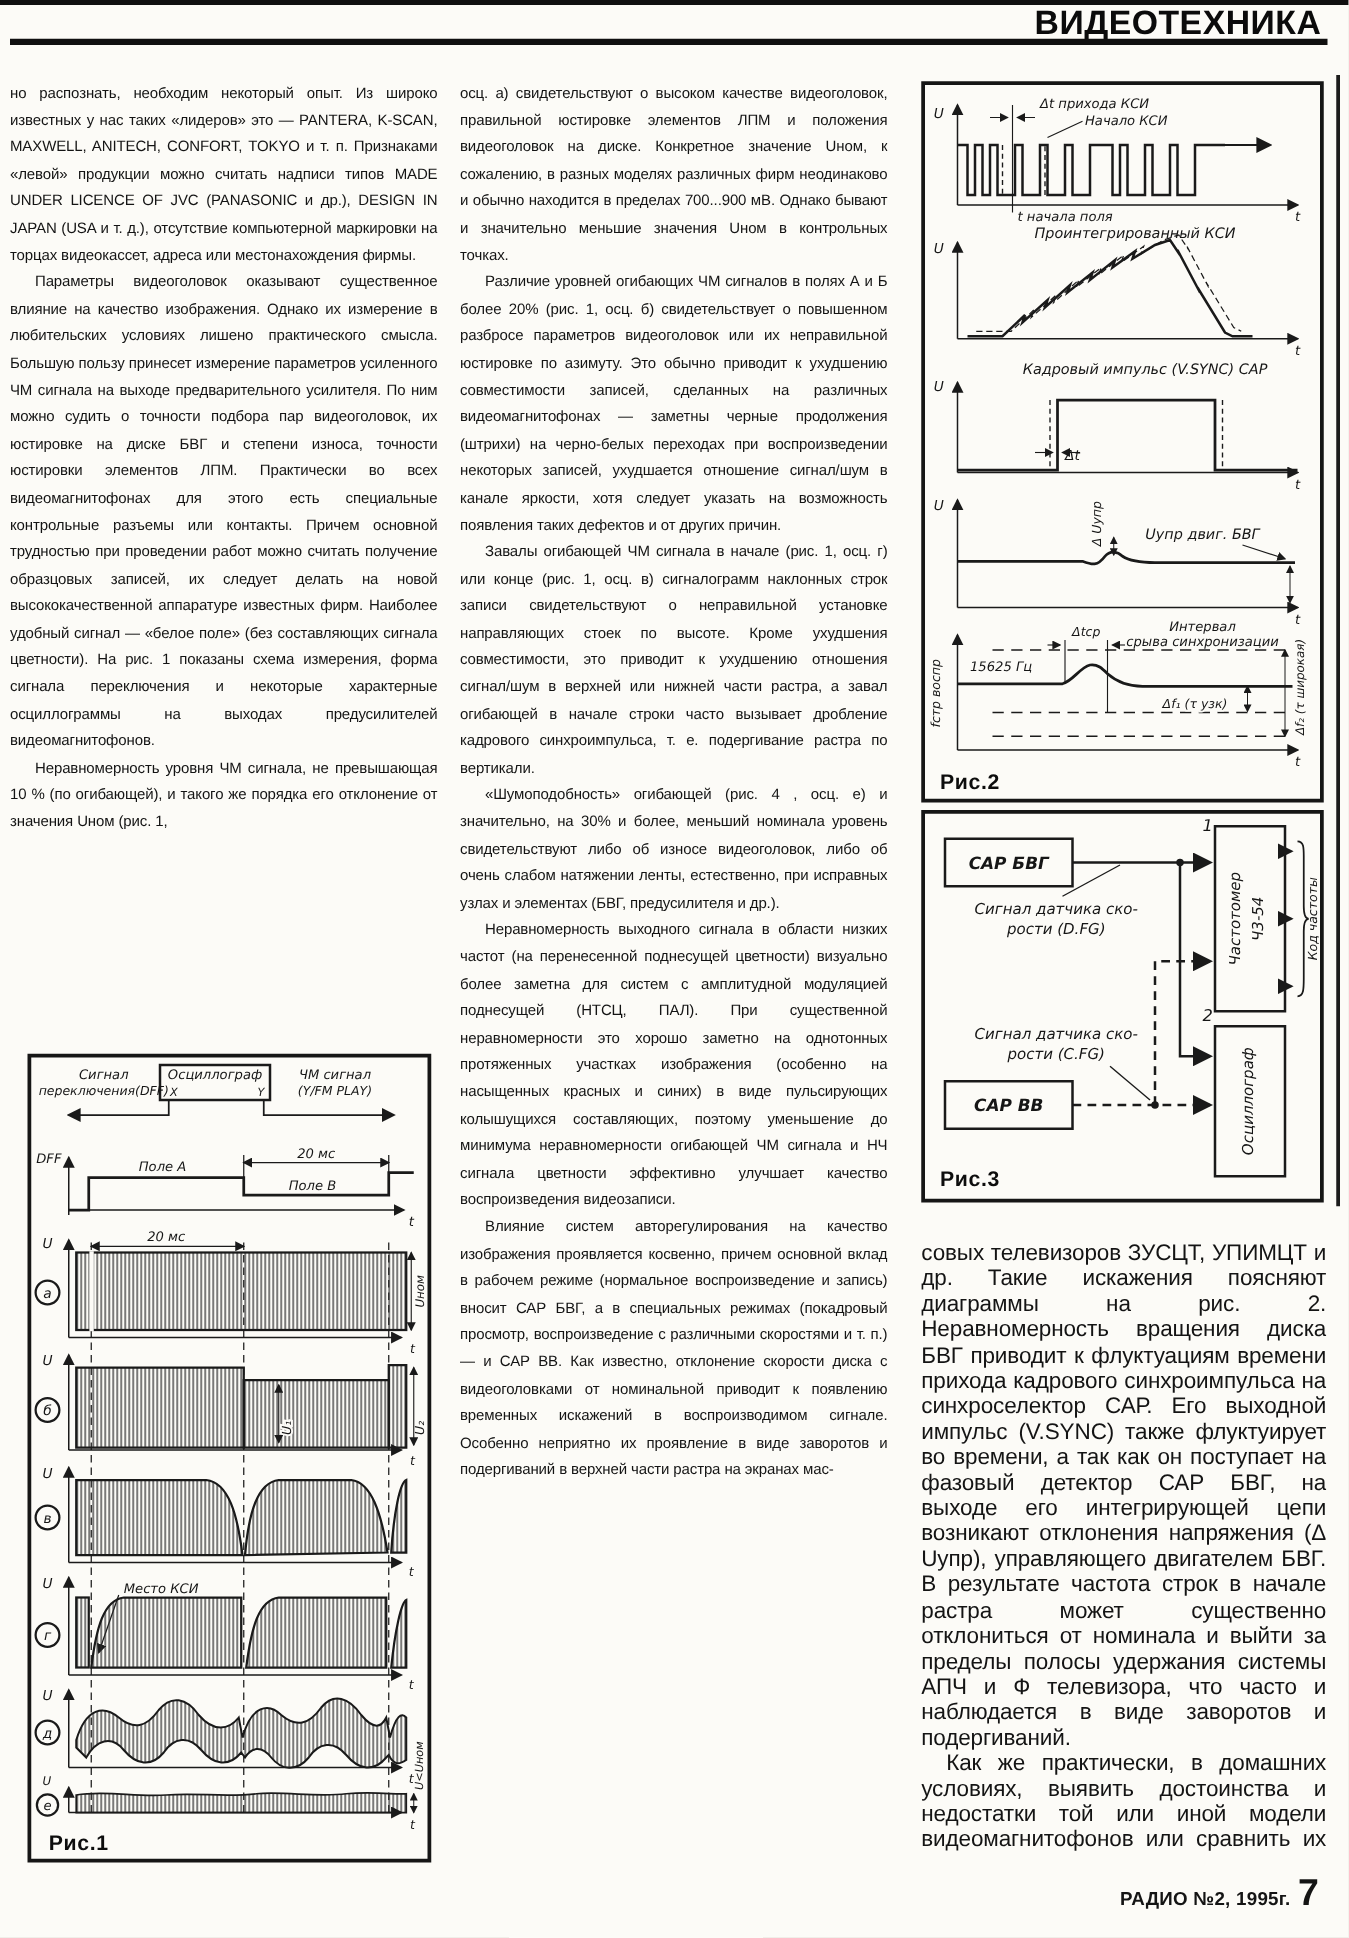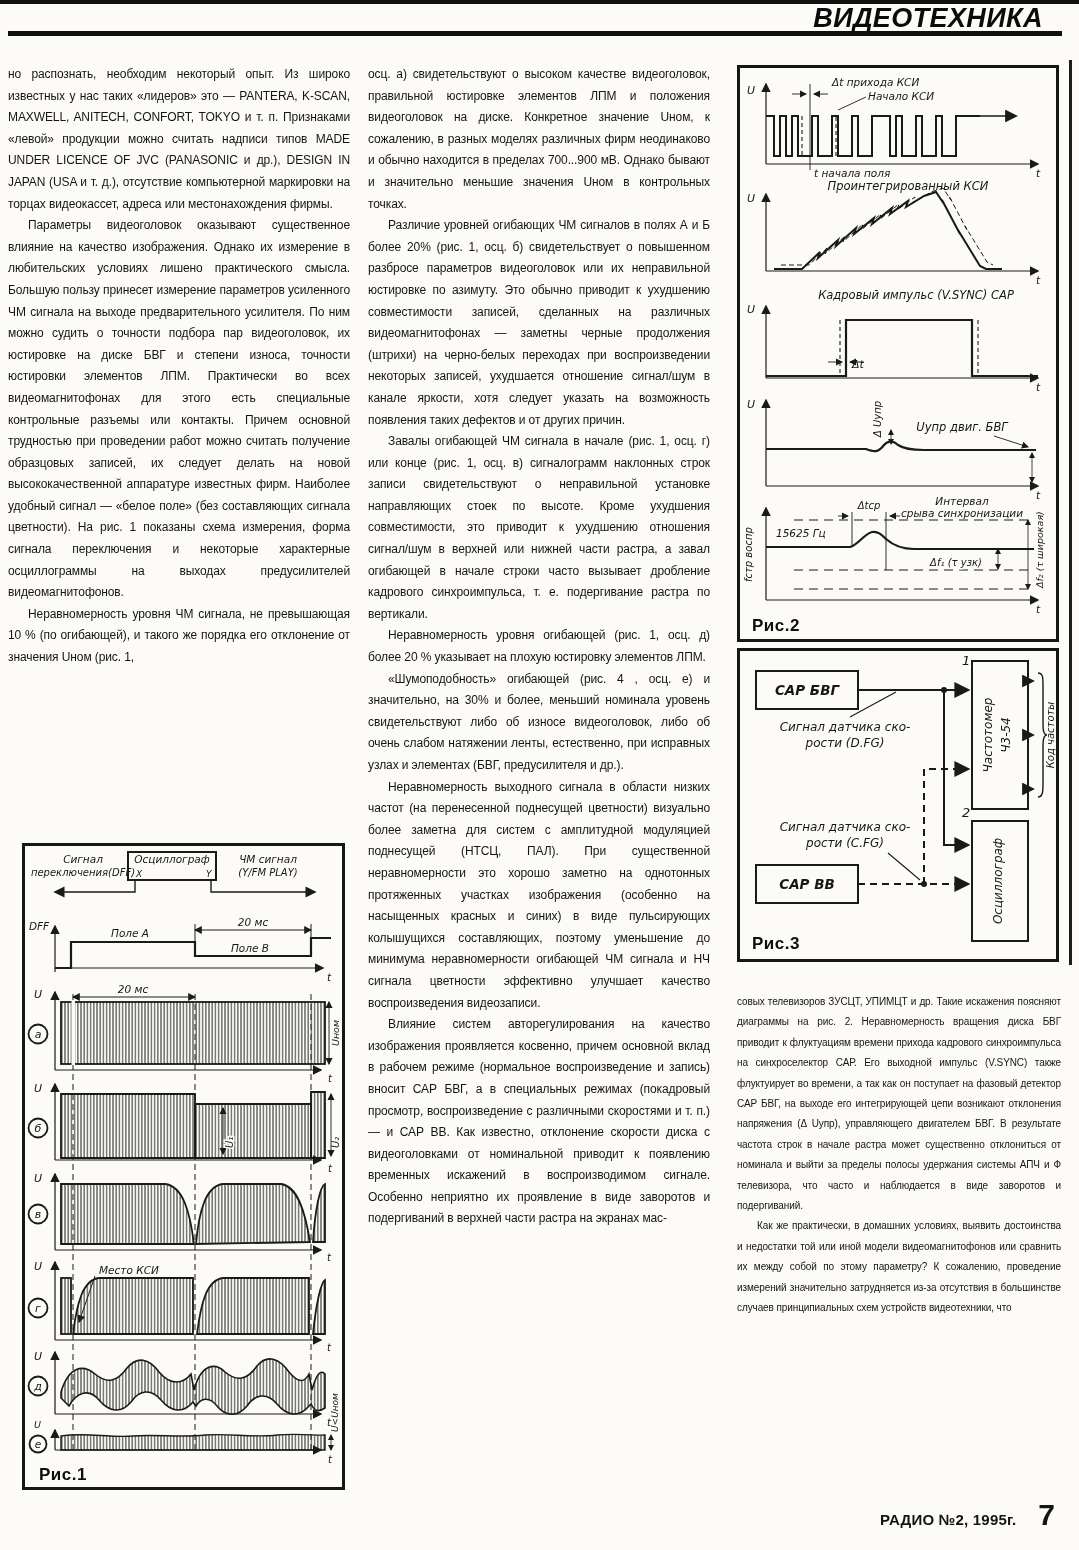--- a/index.html
+++ b/index.html
@@ -1,34 +1,34 @@
 <!DOCTYPE html>
 <html lang="ru"><head>
 <meta charset="utf-8">
 <style>
   html,body{margin:0;padding:0;background:#e8e6e0;}
   .page{position:relative;width:1079px;height:1550px;background:#fcfbf7;color:#141414;
         font-family:"Liberation Sans",sans-serif;overflow:hidden;}
   .topbar{position:absolute;left:0;top:0;width:1079px;height:4px;background:#101010;}
-  .masthead{position:absolute;right:36px;top:3px;font-size:27px;font-weight:800;
-            letter-spacing:.4px;color:#0b0b0b;font-style:italic;}
+  .masthead{position:absolute;right:22px;top:3px;font-size:27px;font-weight:800;
+            letter-spacing:.4px;color:#0b0b0b;}
   .headrule{position:absolute;left:8px;top:31px;width:1054px;height:5px;background:#101010;}
   .edgeline{position:absolute;left:1069px;top:60px;width:3px;height:905px;background:#1c1c1c;}
   .col{position:absolute;font-size:12px;line-height:21.6px;text-align:justify;overflow:hidden;
        letter-spacing:-0.1px;}
   .col p{margin:0;text-indent:20px;}
   .col p.ni{text-indent:0;}
   .colL{left:8px;top:64px;width:342px;height:776px;}
   .colM{left:368px;top:64px;width:342px;height:1480px;}
-  .colR{left:737px;top:992px;width:324px;height:490px;font-size:10px;line-height:20.4px;}
+  .colR{left:737px;top:992px;width:324px;height:490px;font-size:18px;line-height:20.4px;}
   .figbox{position:absolute;border:3px solid #161616;background:#fcfbf7;box-sizing:border-box;}
   .fig1{left:22px;top:843px;width:323px;height:647px;}
   .fig2{left:737px;top:65px;width:322px;height:577px;}
   .fig3{left:737px;top:648px;width:322px;height:314px;}
-  .footer{position:absolute;right:24px;top:1498px;display:flex;align-items:baseline;gap:22px;}
+  .footer{position:absolute;right:24px;top:1498px;display:flex;align-items:baseline;gap:6px;}
   .journal{font-size:15px;font-weight:600;letter-spacing:.2px;}
   .pageno{font-size:30px;font-weight:800;}
   
   .fl{font-family:"DejaVu Sans",sans-serif;font-style:italic;fill:#161616;}
   .fb{font-family:"DejaVu Sans",sans-serif;font-style:italic;font-weight:700;fill:#161616;}
   .fcap{font-family:"Liberation Sans",sans-serif;font-weight:700;font-size:17px;fill:#0d0d0d;letter-spacing:.5px;}
   .halo{stroke:#fcfbf7;stroke-width:3px;paint-order:stroke;}
   svg{display:block;}
 </style>
 </head>
@@ -44,21 +44,20 @@
   <div class="col colL">
     <p class="ni">но распознать, необходим некоторый опыт. Из широко известных у нас таких «лидеров» это — PANTERA, K-SCAN, MAXWELL, ANITECH, CONFORT, TOKYO и т. п. Признаками «левой» продукции можно считать надписи типов MADE UNDER LICENCE OF JVC (PANASONIC и др.), DESIGN IN JAPAN (USA и т. д.), отсутствие компьютерной маркировки на торцах видеокассет, адреса или местонахождения фирмы.</p>
     <p>Параметры видеоголовок оказывают существенное влияние на качество изображения. Однако их измерение в любительских условиях лишено практического смысла. Большую пользу принесет измерение параметров усиленного ЧМ сигнала на выходе предварительного усилителя. По ним можно судить о точности подбора пар видеоголовок, их юстировке на диске БВГ и степени износа, точности юстировки элементов ЛПМ. Практически во всех видеомагнитофонах для этого есть специальные контрольные разъемы или контакты. Причем основной трудностью при проведении работ можно считать получение образцовых записей, их следует делать на новой высококачественной аппаратуре известных фирм. Наиболее удобный сигнал — «белое поле» (без составляющих сигнала цветности). На рис. 1 показаны схема измерения, форма сигнала переключения и некоторые характерные осциллограммы на выходах предусилителей видеомагнитофонов.</p>
     <p>Неравномерность уровня ЧМ сигнала, не превышающая 10 % (по огибающей), и такого же порядка его отклонение от значения Uном (рис. 1,</p>
   </div>
 
   <div class="col colM">
     <p class="ni">осц. а) свидетельствуют о высоком качестве видеоголовок, правильной юстировке элементов ЛПМ и положения видеоголовок на диске. Конкретное значение Uном, к сожалению, в разных моделях различных фирм неодинаково и обычно находится в пределах 700...900 мВ. Однако бывают и значительно меньшие значения Uном в контрольных точках.</p>
     <p>Различие уровней огибающих ЧМ сигналов в полях А и Б более 20% (рис. 1, осц. б) свидетельствует о повышенном разбросе параметров видеоголовок или их неправильной юстировке по азимуту. Это обычно приводит к ухудшению совместимости записей, сделанных на различных видеомагнитофонах — заметны черные продолжения (штрихи) на черно-белых переходах при воспроизведении некоторых записей, ухудшается отношение сигнал/шум в канале яркости, хотя следует указать на возможность появления таких дефектов и от других причин.</p>
     <p>Завалы огибающей ЧМ сигнала в начале (рис. 1, осц. г) или конце (рис. 1, осц. в) сигналограмм наклонных строк записи свидетельствуют о неправильной установке направляющих стоек по высоте. Кроме ухудшения совместимости, это приводит к ухудшению отношения сигнал/шум в верхней или нижней части растра, а завал огибающей в начале строки часто вызывает дробление кадрового синхроимпульса, т. е. подергивание растра по вертикали.</p>
-    <p>Неравномерность уровня огибающей (рис. 1, осц. д) более 20 % указывает на плохую юстировку элементов ЛПМ.</p>
     <p>«Шумоподобность» огибающей (рис. 4 , осц. е) и значительно, на 30% и более, меньший номинала уровень свидетельствуют либо об износе видеоголовок, либо об очень слабом натяжении ленты, естественно, при исправных узлах и элементах (БВГ, предусилителя и др.).</p>
     <p>Неравномерность выходного сигнала в области низких частот (на перенесенной поднесущей цветности) визуально более заметна для систем с амплитудной модуляцией поднесущей (НТСЦ, ПАЛ). При существенной неравномерности это хорошо заметно на однотонных протяженных участках изображения (особенно на насыщенных красных и синих) в виде пульсирующих колышущихся составляющих, поэтому уменьшение до минимума неравномерности огибающей ЧМ сигнала и НЧ сигнала цветности эффективно улучшает качество воспроизведения видеозаписи.</p>
     <p>Влияние систем авторегулирования на качество изображения проявляется косвенно, причем основной вклад в рабочем режиме (нормальное воспроизведение и запись) вносит САР БВГ, а в специальных режимах (покадровый просмотр, воспроизведение с различными скоростями и т. п.) — и САР ВВ. Как известно, отклонение скорости диска с видеоголовками от номинальной приводит к появлению временных искажений в воспроизводимом сигнале. Особенно неприятно их проявление в виде заворотов и подергиваний в верхней части растра на экранах мас-</p>
   </div>
 
   <div class="figbox fig1">
     <svg viewBox="0 0 317 641" width="317" height="641">
       <defs>
         <pattern id="h1" width="3.2" height="6" patternUnits="userSpaceOnUse">
           <line x1="1.6" y1="0" x2="1.6" y2="6" stroke="#2b2b2b" stroke-width="1"></line>

